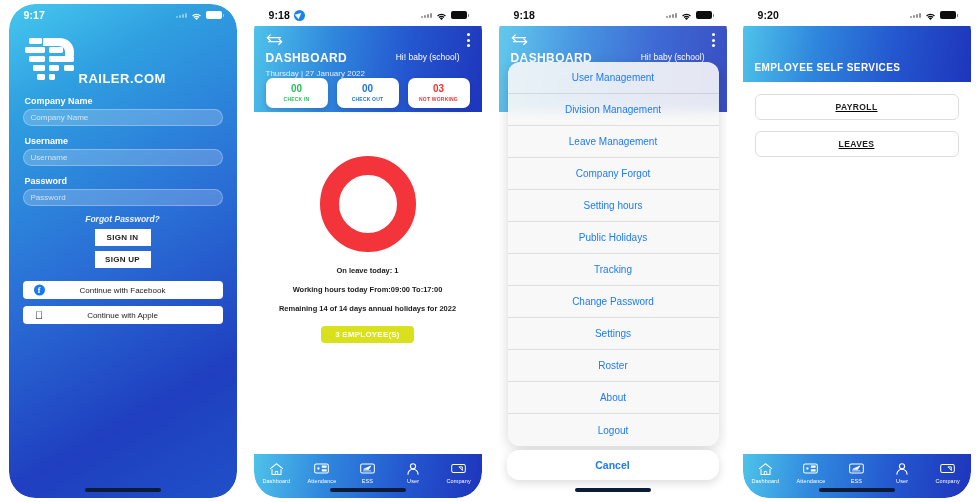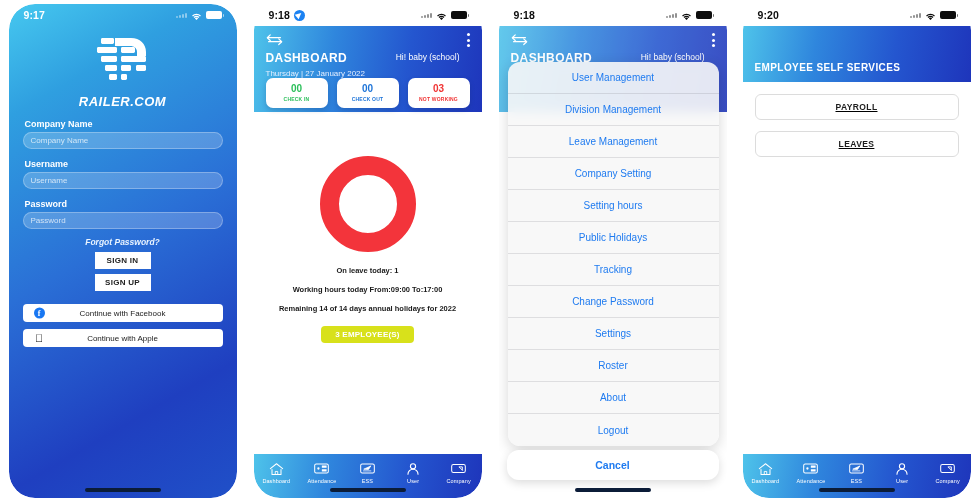--- a/index.html
+++ b/index.html
@@ -82,21 +82,21 @@
     z-index: 8;
   }
 
   
   .login {
     position:absolute; inset:0;
     background: linear-gradient(150deg, #46c8ef 0%, #2f9fe0 18%, #2a6fd6 48%, #1f3fc0 78%, #2050c8 100%);
     color: #fff;
   }
   .login-body { padding: 6px 14px 0; }
-  .logo-wrap { display:flex; flex-direction:column; align-items:center; margin-top: 4px; font-style: italic; }
+  .logo-wrap { display:flex; flex-direction:row; align-items:flex-end; margin-top: 4px; }
   .logo-mark { width: 56px; height: 50px; }
   .brand {
     margin-top: 8px; font-size: 13px; font-weight: bold; letter-spacing: .5px;
   }
   .field-label { font-size: 9px; font-weight: bold; margin: 10px 0 3px 2px; }
   .field-input {
     height: 17px; border-radius: 9px;
     background: rgba(255,255,255,0.20);
     border: 1px solid rgba(255,255,255,0.28);
     display:flex; align-items:center; padding: 0 7px;
@@ -466,21 +466,21 @@
         <div class="hdr-title">DASHBOARD</div>
         <div class="hdr-greet">Hi! baby (school)</div>
       </div>
 
       <div class="sheet-overlay"></div>
 
       <div class="sheet">
         <div class="sheet-item">User Management</div>
         <div class="sheet-item">Division Management</div>
         <div class="sheet-item">Leave Management</div>
-        <div class="sheet-item">Company Setting</div>
+        <div class="sheet-item">Company Forgot</div>
         <div class="sheet-item">Setting hours</div>
         <div class="sheet-item">Public Holidays</div>
         <div class="sheet-item">Tracking</div>
         <div class="sheet-item">Change Password</div>
         <div class="sheet-item">Settings</div>
         <div class="sheet-item">Roster</div>
         <div class="sheet-item">About</div>
         <div class="sheet-item">Logout</div>
       </div>
 

